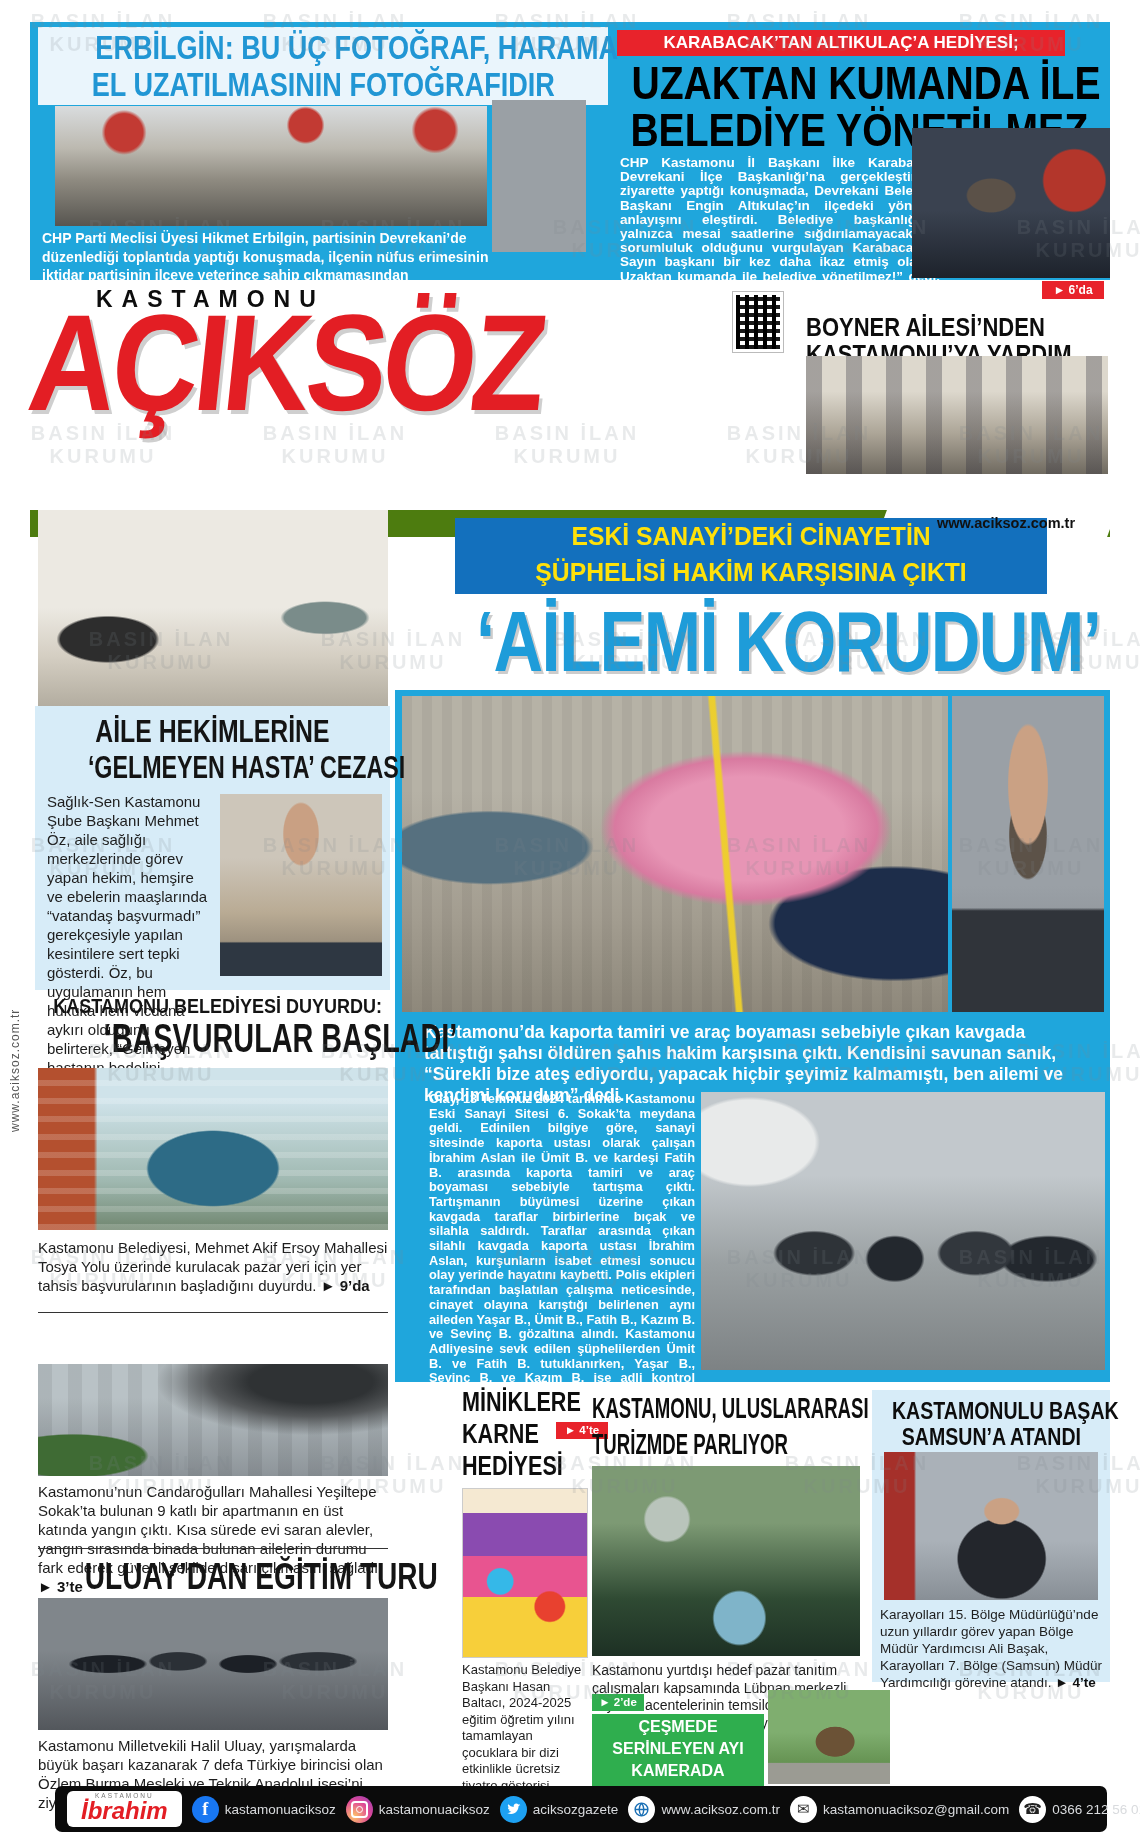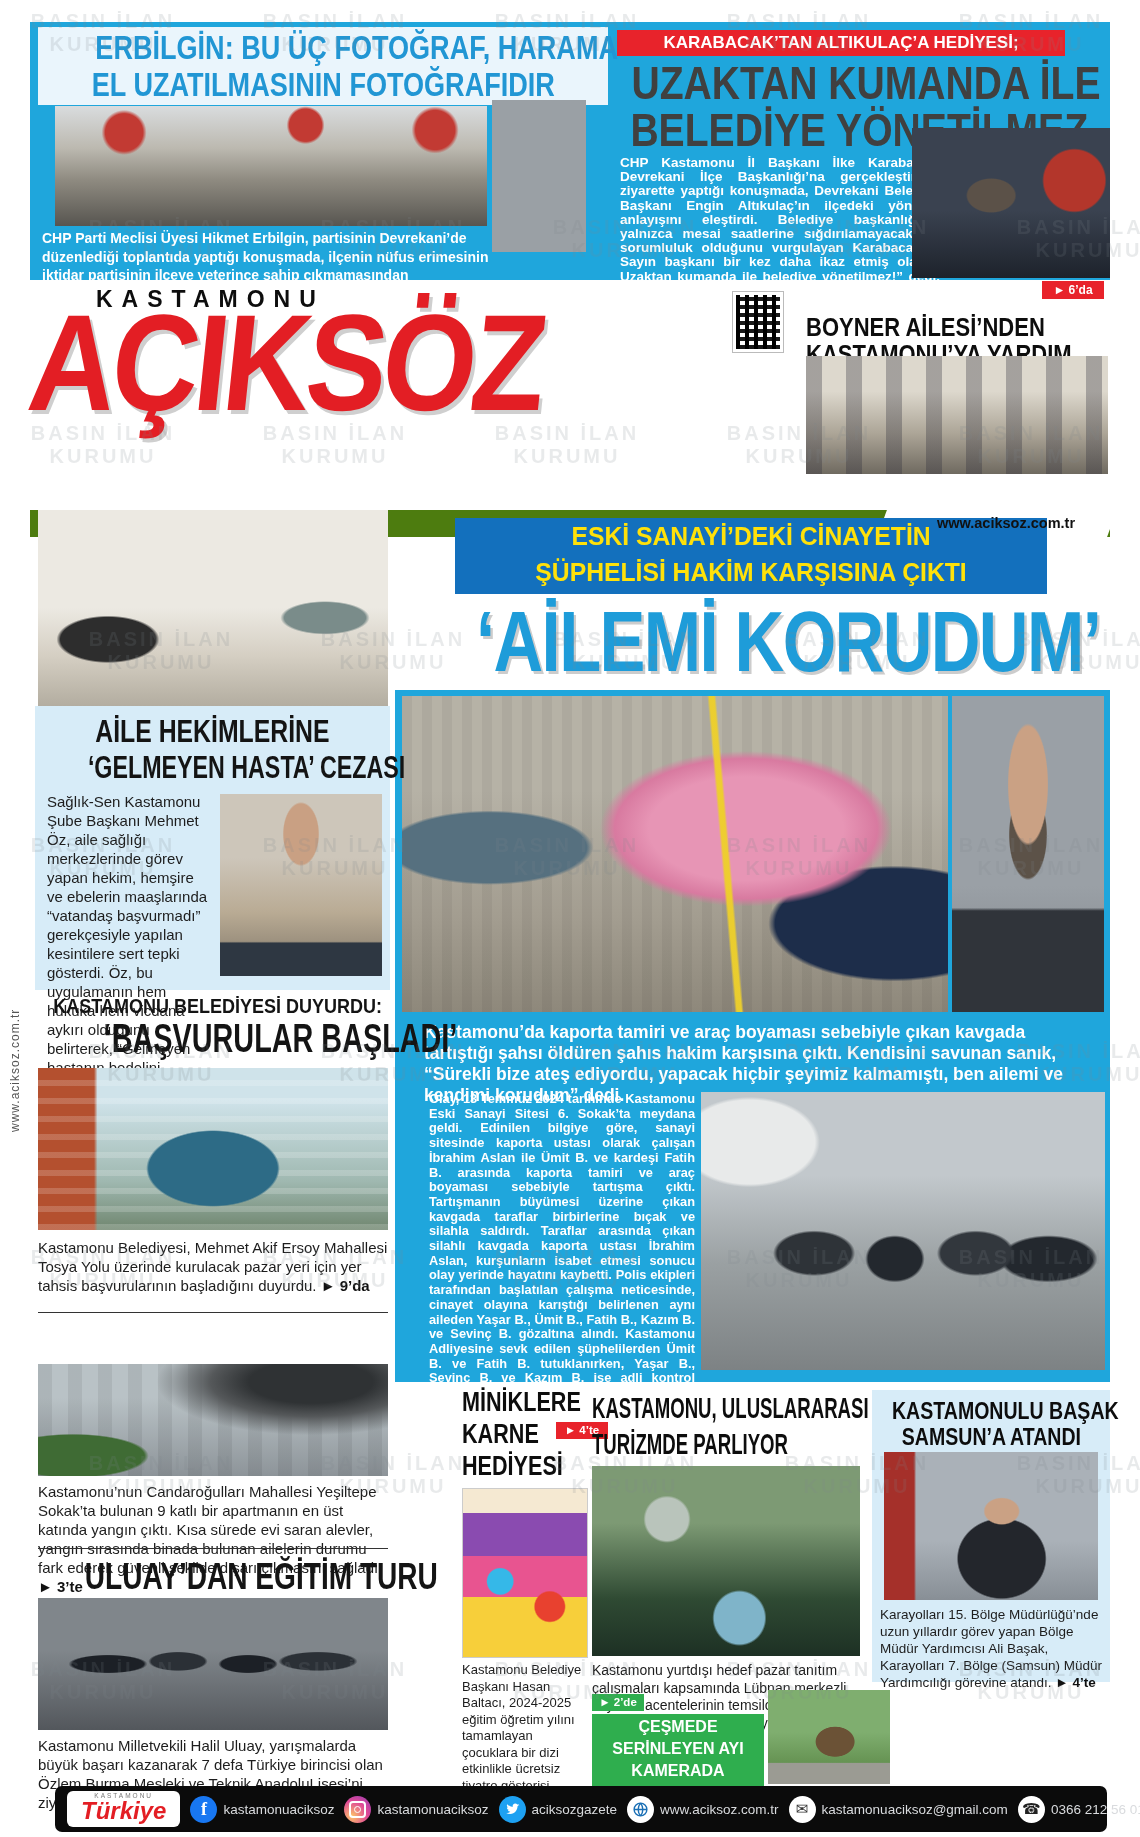--- a/index.html
+++ b/index.html
@@ -11,21 +11,21 @@
   .cxl{display:inline-block;white-space:nowrap;transform-origin:0 50%;}
   .ctr{text-align:center;}
   
   #topstrip{left:30px;top:22px;width:1080px;height:258px;background:#1fa6dc;position:absolute;}
   #tl-panel{position:absolute;left:8px;top:5px;width:570px;height:76px;background:#eaf5fc;
             color:#2196d4;font-weight:bold;font-size:33px;line-height:37px;padding-top:2px;}
   #tl-caption{position:absolute;left:12px;top:207px;width:452px;color:#fff;
               font-size:14px;line-height:18.5px;font-weight:bold;}
   #tr-kicker{position:absolute;left:587px;top:8px;width:448px;height:26px;background:#e8232b;
              color:#fff;font-weight:bold;font-size:17px;line-height:26px;text-align:center;}
-  #tr-h{position:absolute;left:560px;top:38px;width:520px;color:#404040;font-weight:bold;
+  #tr-h{position:absolute;left:560px;top:38px;width:520px;color:#000000;font-weight:bold;
         font-size:46px;line-height:47px;}
   #tr-body{position:absolute;left:590px;top:134px;width:320px;color:#fff;font-weight:bold;
            font-size:13.5px;line-height:14.2px;text-align:justify;}
   
   #mh-kastamonu{left:96px;top:286px;font-weight:bold;font-size:23px;letter-spacing:9px;color:#0d0d0d;}
   #mh-title{left:38px;top:288px;font-size:137px;font-weight:bold;color:#e31e24;letter-spacing:-5px;
             transform:skewX(-6deg) scaleX(.88);transform-origin:0 0;
             text-shadow:4px 4px 0 #cfcfcf;line-height:150px;}
   #mh-qr{left:733px;top:292px;width:44px;height:54px;border:3px solid #fff;outline:1px solid #bbb;
          background-color:#fff;
@@ -311,21 +311,21 @@
     <span>KAMERADA</span>
   </div>
   <div class="ph" style="left:768px;top:1690px;width:122px;height:94px;
        background-image:radial-gradient(ellipse at 55% 55%,#6b5236 0 20%,transparent 21%),
        linear-gradient(0deg,#9b9b93 0 22%,transparent 23%),
        linear-gradient(180deg,#7fae6f 0 45%,#54803f 100%);"></div>
 
   <div id="footer">
     <div id="f-logo">
       <span class="small">KASTAMONU</span>
-      <span class="big">Türkiye</span>
+      <span class="big">İbrahim</span>
     </div>
     <div class="f-item">
       <span class="f-circle" style="background:#1877f2;color:#fff;font-weight:bold;font-size:18px;font-family:'Liberation Serif',serif;">f</span>
       <span>kastamonuaciksoz</span>
     </div>
     <div class="f-item">
       <span class="f-circle" style="background:radial-gradient(circle at 30% 75%,#fdc468,#df4996 55%,#8a3ab9);">
         <span style="width:13px;height:13px;border:2px solid #fff;border-radius:4px;display:flex;align-items:center;justify-content:center;">
           <span style="width:5px;height:5px;border:1.5px solid #fff;border-radius:50%;"></span>
         </span>

